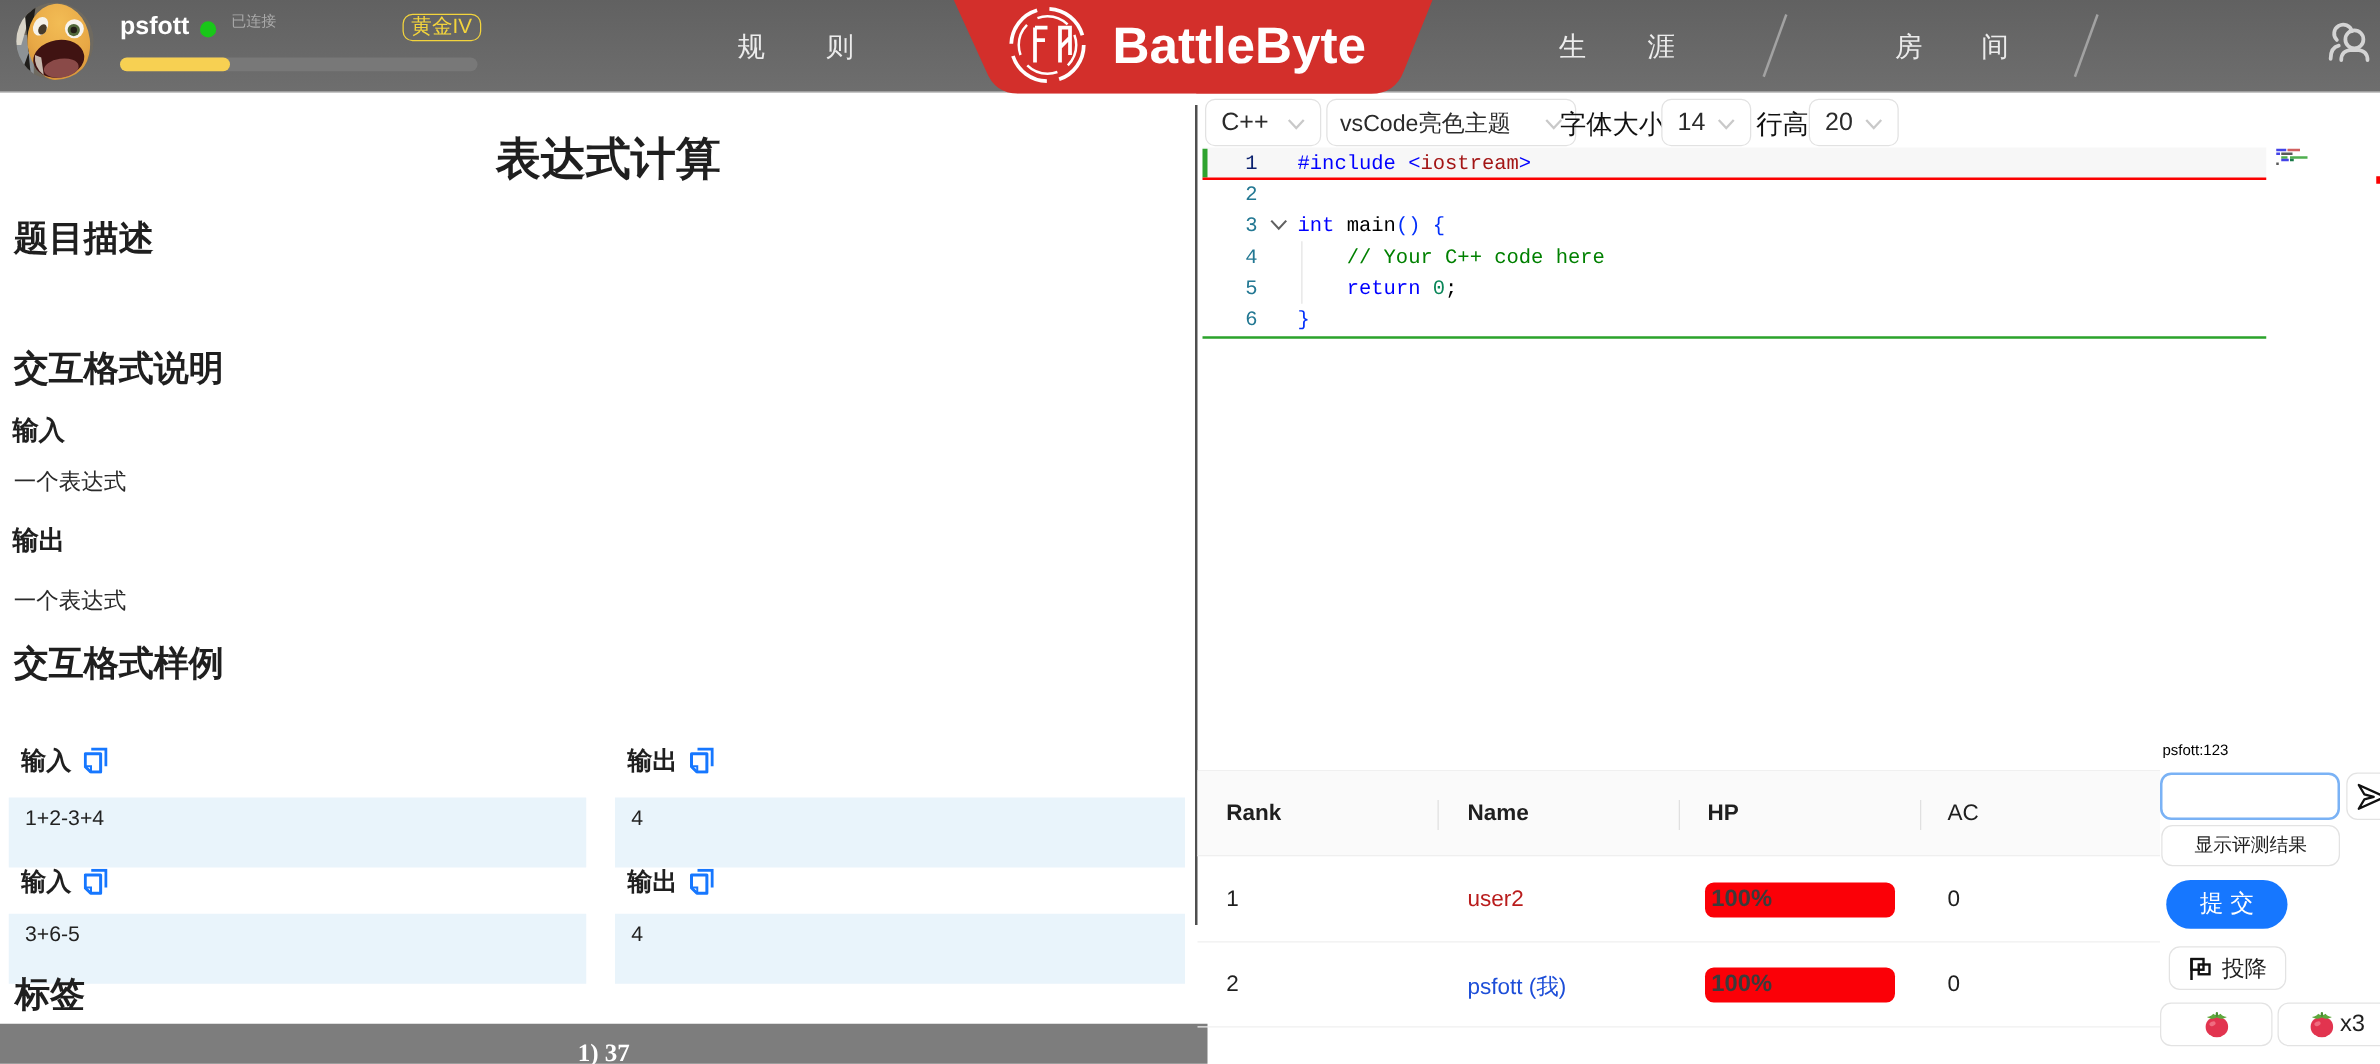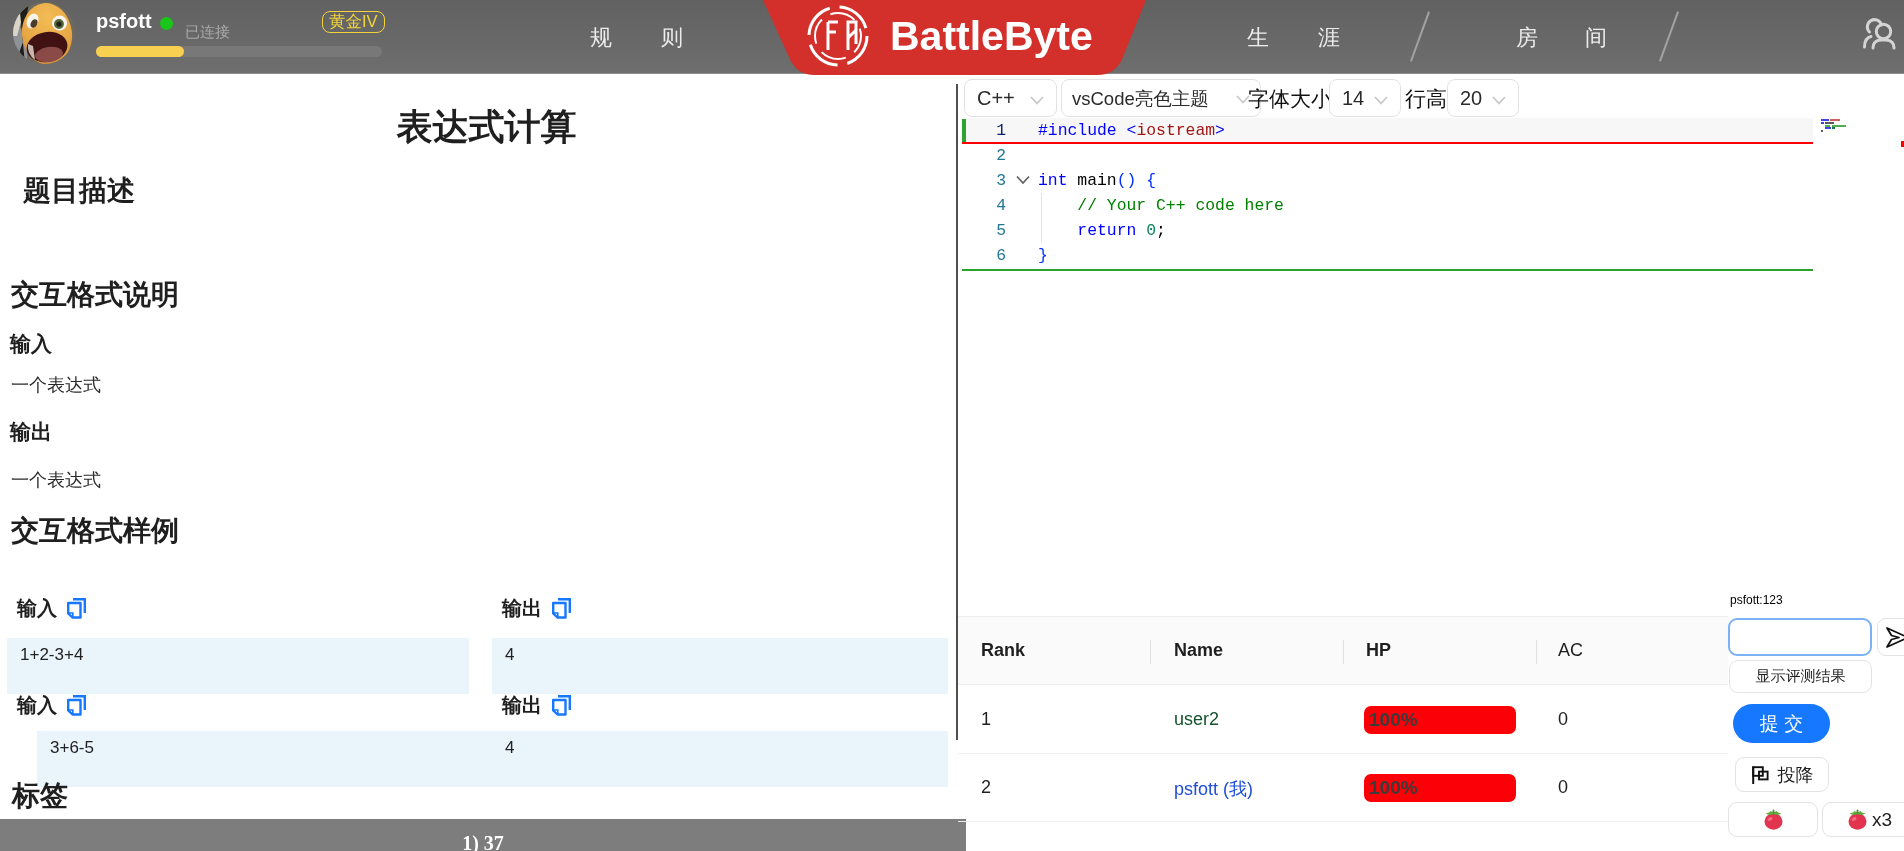--- a/index.html
+++ b/index.html
@@ -66,21 +66,21 @@
       <circle cx="46.5" cy="21" r="7.6" fill="#f7f4ee"></circle>
       <circle cx="46" cy="22" r="4.9" fill="#51683a"></circle>
       <circle cx="46" cy="22" r="2.6" fill="#231f18"></circle>
       <ellipse cx="34" cy="45" rx="20.5" ry="15" fill="#401312" transform="rotate(-9 34 45)"></ellipse>
       <path d="M15,42 Q14,52 22,58 L20,44 Z" fill="#e9e2d6" opacity="0.8"></path>
       <ellipse cx="36" cy="52.5" rx="14" ry="7.5" fill="#8a4a48" transform="rotate(-8 36 52.5)"></ellipse>
     </g>
   </svg>
   <div class="abs" style="left:96px;top:10px;color:#fff;font-size:20px;font-weight:bold;">psfott</div>
   <div class="abs" style="left:160px;top:17px;width:13px;height:13px;border-radius:50%;background:#19c719;"></div>
-  <div class="abs" style="left:185px;top:23px;color:#a9a9a9;font-size:15px;text-align:right;">已连接</div>
+  <div class="abs" style="left:185px;top:9px;color:#a9a9a9;font-size:12px;text-align:right;">已连接</div>
   <div class="abs" style="left:96px;top:46px;width:286px;height:11px;border-radius:6px;background:#787878;"></div>
   <div class="abs" style="left:96px;top:46px;width:88px;height:11px;border-radius:6px;background:#f7d052;"></div>
   <div class="abs" style="left:322px;top:11px;height:22px;padding:0 6px;border:1.5px solid #f3d43c;border-radius:8px;color:#f3d43c;font-size:16.5px;line-height:19px;">黄金IV</div>
   <div class="navtxt" style="left:590px;top:23px;">规</div>
   <div class="navtxt" style="left:661px;top:23px;">则</div>
 
   <svg class="abs" style="left:760px;top:0;" width="390" height="76" viewBox="0 0 390 76">
     <path d="M3,0 L386,0 L363,57 Q356,75 337,75 L55,75 Q36,75 29,57 Z" fill="#d32f2b"></path>
     <g stroke="#fff" fill="none">
       <circle cx="78" cy="36" r="29" stroke-width="3" stroke-dasharray="36 10"></circle>
@@ -102,21 +102,21 @@
     <g fill="none" stroke="#d4d4d4" stroke-width="3" stroke-linecap="round">
       <path d="M7.5,18 A 7.2,7.2 0 1 1 19.5,11"></path>
       <path d="M2.5,33 Q2.5,24 9,22.5"></path>
       <circle cx="21.5" cy="17.5" r="7.2"></circle>
       <path d="M11,34 Q11,26.5 19,26 L24,26 Q32,26.5 32,34"></path>
     </g>
   </svg>
 </div>
 <div id="left">
   <h1 class="title abs" style="left:13px;top:28px;width:947px;">表达式计算</h1>
-  <h2 class="sec abs" style="left:23px;top:97px;text-align:center;">题目描述</h2>
+  <h2 class="sec abs" style="left:11px;top:97px;text-align:center;">题目描述</h2>
   <h2 class="sec abs" style="left:11px;top:201px;">交互格式说明</h2>
   <h4 class="sub abs" style="left:10px;top:255px;">输入</h4>
   <p class="body abs" style="left:11px;top:298px;">一个表达式</p>
   <h4 class="sub abs" style="left:10px;top:343px;">输出</h4>
   <p class="body abs" style="left:11px;top:393px;">一个表达式</p>
   <h2 class="sec abs" style="left:11px;top:437px;">交互格式样例</h2>
 
   <div class="slabel abs" style="left:17px;top:520px;">输入 <svg width="19" height="21" viewBox="0 0 19 21">
         <path d="M6,1.2 L17.8,1.2 L17.8,15" fill="none" stroke="#1677ff" stroke-width="2.4"></path>
         <path d="M1.2,5 L13.5,5 L13.5,19.5 L5.5,19.5 L1.2,15.4 Z" fill="none" stroke="#1677ff" stroke-width="2.4" stroke-linejoin="round"></path>
@@ -132,21 +132,21 @@
   <div class="slabel abs" style="left:17px;top:617px;">输入 <svg width="19" height="21" viewBox="0 0 19 21">
         <path d="M6,1.2 L17.8,1.2 L17.8,15" fill="none" stroke="#1677ff" stroke-width="2.4"></path>
         <path d="M1.2,5 L13.5,5 L13.5,19.5 L5.5,19.5 L1.2,15.4 Z" fill="none" stroke="#1677ff" stroke-width="2.4" stroke-linejoin="round"></path>
         <path d="M1.8,15 L5.8,15 L5.8,19" fill="none" stroke="#1677ff" stroke-width="1.6"></path>
       </svg></div>
   <div class="slabel abs" style="left:502px;top:617px;">输出 <svg width="19" height="21" viewBox="0 0 19 21">
         <path d="M6,1.2 L17.8,1.2 L17.8,15" fill="none" stroke="#1677ff" stroke-width="2.4"></path>
         <path d="M1.2,5 L13.5,5 L13.5,19.5 L5.5,19.5 L1.2,15.4 Z" fill="none" stroke="#1677ff" stroke-width="2.4" stroke-linejoin="round"></path>
         <path d="M1.8,15 L5.8,15 L5.8,19" fill="none" stroke="#1677ff" stroke-width="1.6"></path>
       </svg></div>
-  <div class="samplebox abs" style="left:7px;top:656px;width:462px;margin-left:30px;">3+6-5</div>
+  <div class="samplebox abs" style="left:7px;top:656px;width:462px;">3+6-5</div>
   <div class="samplebox abs" style="left:492px;top:656px;width:456px;">4</div>
   <h2 class="sec abs" style="left:12px;top:702px;">标签</h2>
 </div>
 <div id="divider"></div>
 <div id="footerbar">1) 37</div>
 
 <div class="dd" style="left:964px;top:79px;width:93px;">C++<span class="chev"><svg width="14" height="9" viewBox="0 0 14 9">
         <path d="M1,1 L7,7.5 L13,1" fill="none" stroke="#c9c9c9" stroke-width="1.8"></path>
       </svg></span></div>
 <div class="dd" style="left:1061px;top:79px;width:200px;font-size:18.5px;padding:0 10px;white-space:nowrap;">vsCode亮色主题<span class="chev"><svg width="14" height="9" viewBox="0 0 14 9">
@@ -198,21 +198,21 @@
   <div class="abs" style="left:0;top:-1px;width:770px;height:1px;background:#f0f0f0;"></div>
   <div class="abs" style="left:0;top:0;width:770px;height:68px;background:#fafafa;border-bottom:1px solid #efefef;"></div>
   <div class="abs" style="left:192px;top:23px;width:1px;height:24px;background:#e0e0e0;"></div>
   <div class="abs" style="left:385px;top:23px;width:1px;height:24px;background:#e0e0e0;"></div>
   <div class="abs" style="left:578px;top:23px;width:1px;height:24px;background:#e0e0e0;"></div>
   <div class="abs" style="left:23px;top:23px;font-size:18px;font-weight:bold;color:#1f1f1f;">Rank</div>
   <div class="abs" style="left:216px;top:23px;font-size:18px;font-weight:bold;color:#1f1f1f;">Name</div>
   <div class="abs" style="left:408px;top:23px;font-size:18px;font-weight:bold;color:#1f1f1f;">HP</div>
   <div class="abs" style="left:600px;top:23px;font-size:18px;font-weight:normal;color:#1f1f1f;">AC</div>
   <div class="abs" style="left:23px;top:92px;font-size:18px;color:#1f1f1f;">1</div>
-  <div class="abs" style="left:216px;top:92px;font-size:18px;color:#14532d;">user2</div>
+  <div class="abs" style="left:216px;top:92px;font-size:18px;color:#b91c1c;">user2</div>
   <div class="abs" style="left:406px;top:89px;width:152px;height:28px;background:#fb0007;border-radius:7px;color:#3b3b3b;font-size:19px;font-weight:bold;line-height:27px;padding-left:5px;">100%</div>
   <div class="abs" style="left:600px;top:92px;font-size:18px;color:#1f1f1f;">0</div>
   <div class="abs" style="left:0;top:136px;width:770px;height:1px;background:#efefef;"></div>
   <div class="abs" style="left:23px;top:160px;font-size:18px;color:#1f1f1f;">2</div>
   <div class="abs" style="left:216px;top:160px;font-size:18px;color:#1d4ed8;">psfott (我)</div>
   <div class="abs" style="left:406px;top:157px;width:152px;height:28px;background:#fb0007;border-radius:7px;color:#3b3b3b;font-size:19px;font-weight:bold;line-height:27px;padding-left:5px;">100%</div>
   <div class="abs" style="left:600px;top:160px;font-size:18px;color:#1f1f1f;">0</div>
   <div class="abs" style="left:0;top:204px;width:770px;height:1px;background:#efefef;"></div>
 </div>
 

